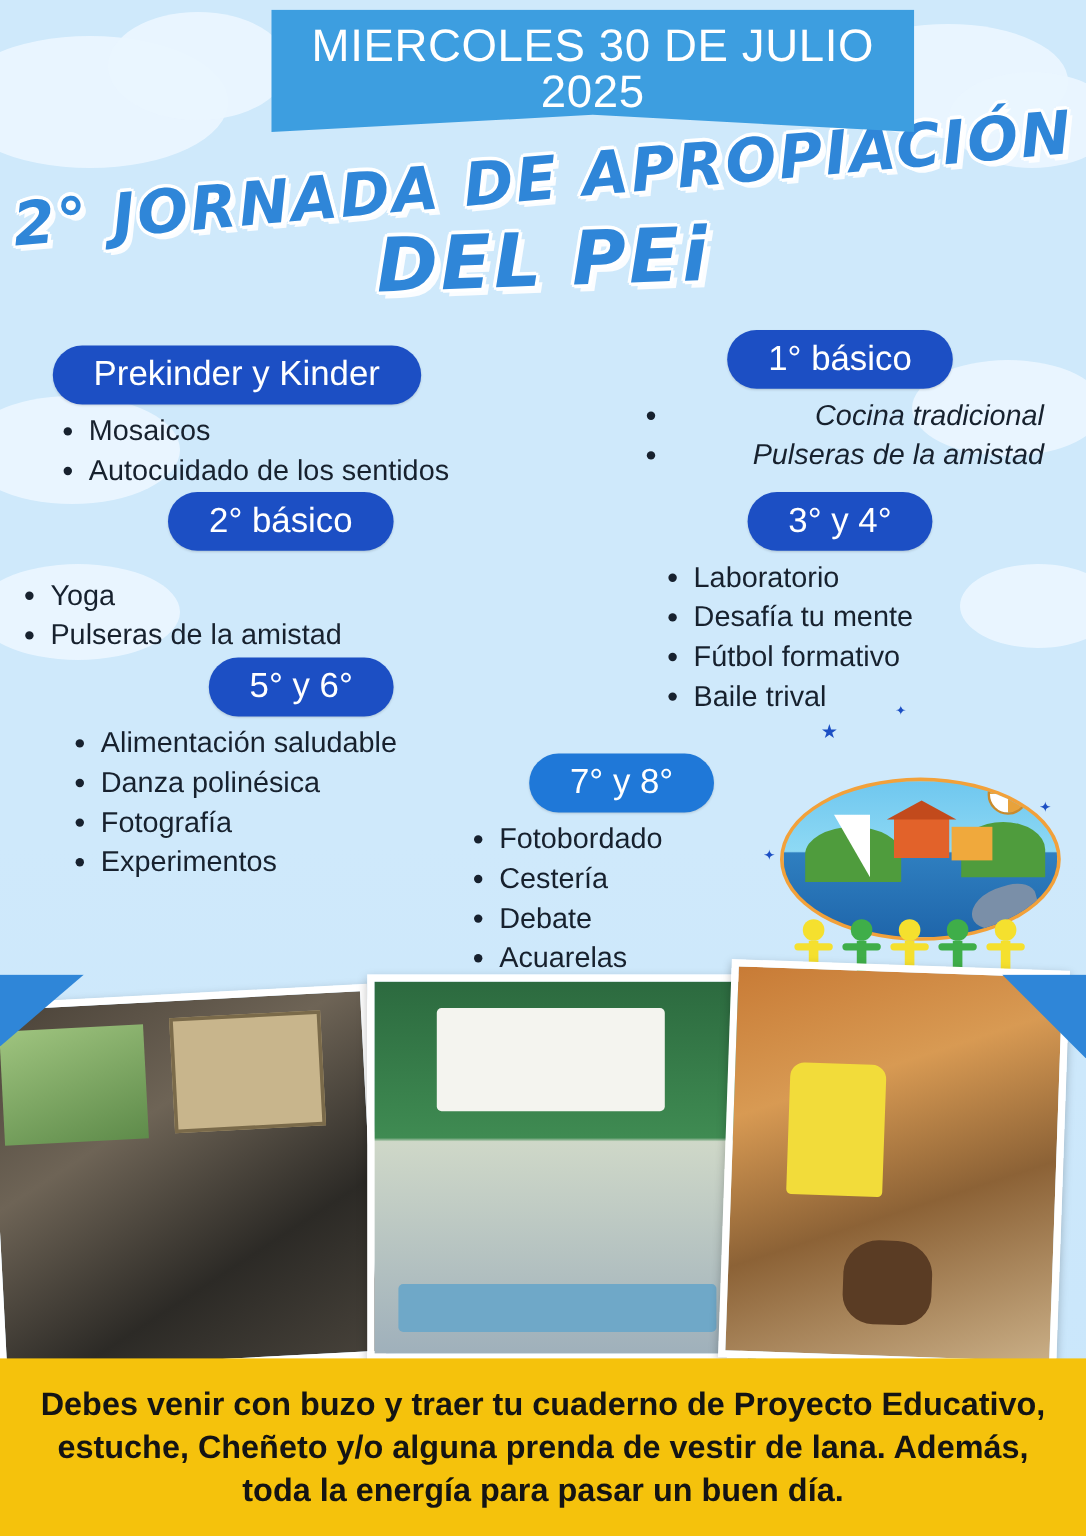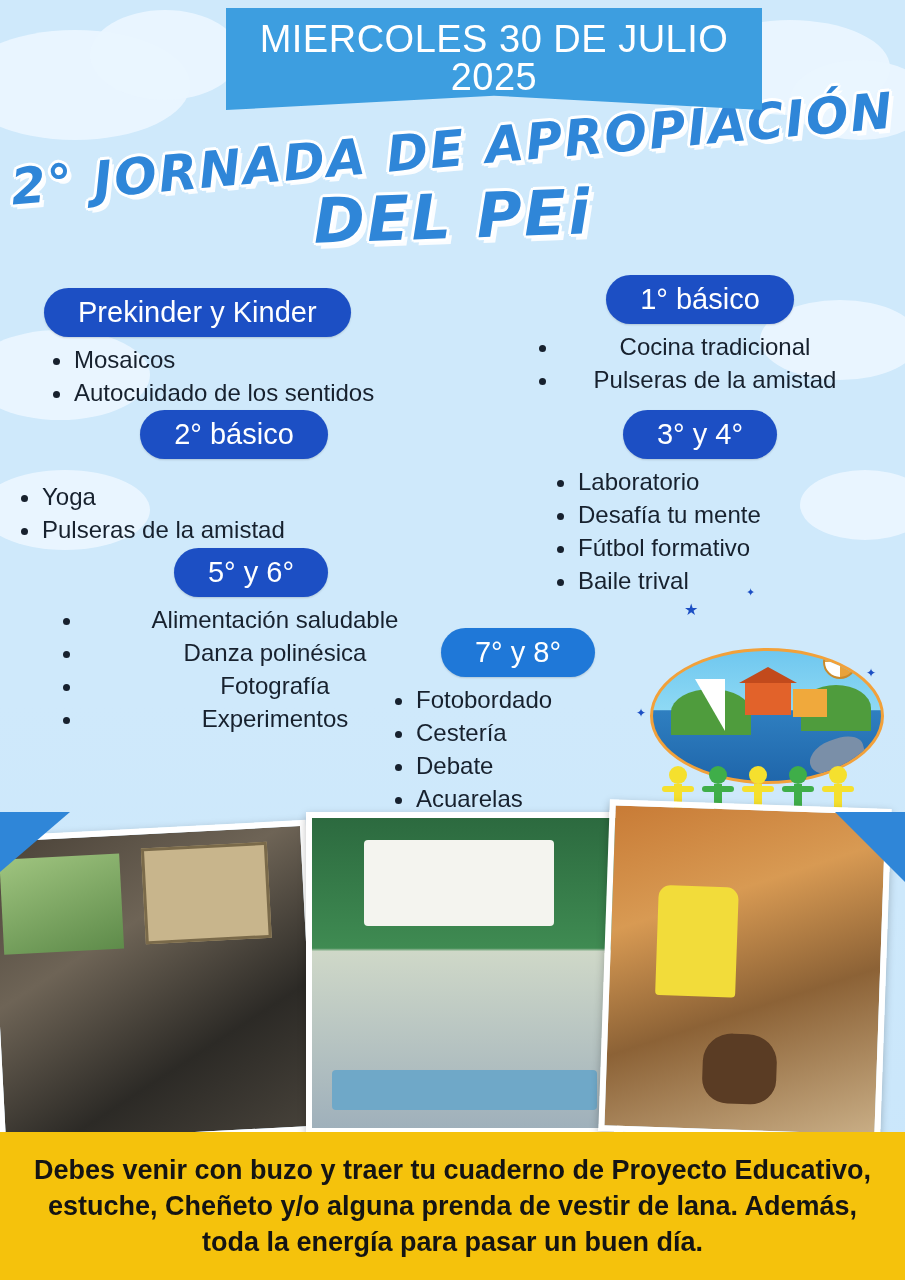--- a/index.html
+++ b/index.html
@@ -96,27 +96,27 @@
   }
   ul.items li{
     font-size:24px;
     line-height:33px;
     color:#17212e;
   }
 
   
   .g-prek{left:44px;top:288px;width:420px;}
   .g-1b{left:530px;top:275px;width:340px;text-align:center;}
-  .g-1b ul{text-align:center;}
+  .g-1b ul{text-align:right;font-style:italic;}
   .g-2b{left:24px;top:410px;width:420px;text-align:center;}
   .g-2b ul{text-align:left;padding-left:18px;margin-top:21px;}
   .g-34{left:530px;top:410px;width:340px;text-align:center;}
   .g-34 ul{text-align:left;padding-left:48px;}
   .g-56{left:36px;top:548px;width:430px;text-align:center;}
-  .g-56 ul{text-align:center;padding-left:48px;}
+  .g-56 ul{text-align:left;padding-left:48px;}
   .g-78{left:368px;top:628px;width:300px;text-align:center;}
   .g-78 ul{text-align:left;padding-left:48px;}
 
   
   .star{position:absolute;color:#1c4fc4;font-size:16px;z-index:6;}
 
   
   .logo{
     position:absolute;left:640px;top:648px;width:248px;height:230px;z-index:7;
   }

